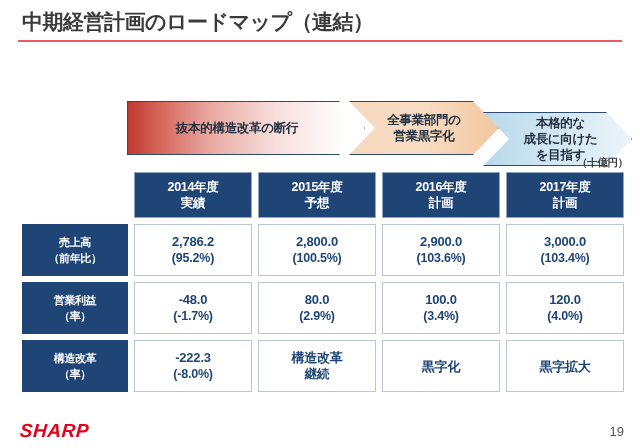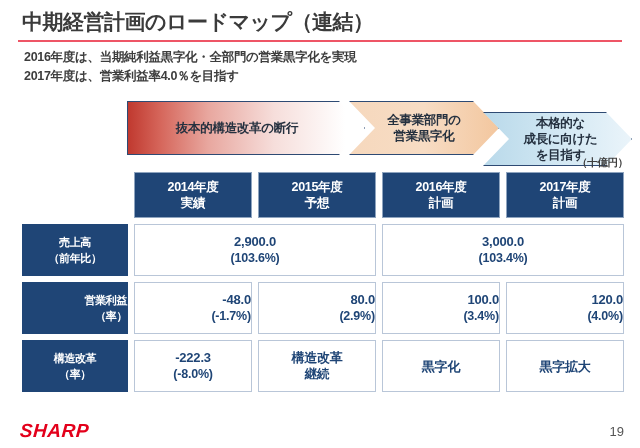--- a/index.html
+++ b/index.html
@@ -177,21 +177,21 @@
     flex-direction: column;
     align-items: center;
     justify-content: center;
     font-size: 13px;
     font-weight: bold;
     line-height: 17px;
     letter-spacing: -0.2px;
   }
   .row-h .hcell { height: 46px; }
   .row-1 .rowlabel, .row-1 .dcell { height: 52px; }
-  .row-2 .rowlabel, .row-2 .dcell { height: 52px; align-items: flex-end; }
+  .row-2 .rowlabel, .row-2 .dcell { height: 52px; }
   .row-3 .rowlabel, .row-3 .dcell { height: 52px; }
 
   .cell-sub { font-size: 12.5px; }
 
   
   .sharp-logo {
     position: absolute;
     left: 20px;
     top: 420px;
     font-size: 19px;
@@ -210,24 +210,20 @@
   }
 </style>
 </head>
 <body>
 
 <div class="slide">
 
   <div class="title">中期経営計画のロードマップ（連結）</div>
   <div class="title-rule"></div>
 
-  <div class="subtitle">
-    <div>2016年度は、当期純利益黒字化・全部門の営業黒字化を実現</div>
-    <div>2017年度は、営業利益率4.0％を目指す</div>
-  </div>
 
   <div class="chevron-band">
     <div class="chev chev-1">
       <span>抜本的構造改革の断行</span>
     </div>
     <div class="chev chev-2">
       <div>
         <div>全事業部門の</div>
         <div>営業黒字化</div>
       </div>
@@ -264,20 +260,28 @@
         <div>計画</div>
       </div>
     </div>
 
     <div class="trow row-1">
       <div class="rowlabel">
         <div>売上高</div>
         <div>（前年比）</div>
       </div>
       <div class="dcell">
+        <div>2,786.2</div>
+        <div class="cell-sub">(95.2%)</div>
+      </div>
+      <div class="dcell">
+        <div>2,800.0</div>
+        <div class="cell-sub">(100.5%)</div>
+      </div>
+      <div class="dcell">
         <div>2,900.0</div>
         <div class="cell-sub">(103.6%)</div>
       </div>
       <div class="dcell">
         <div>3,000.0</div>
         <div class="cell-sub">(103.4%)</div>
       </div>
     </div>
 
     <div class="trow row-2">

